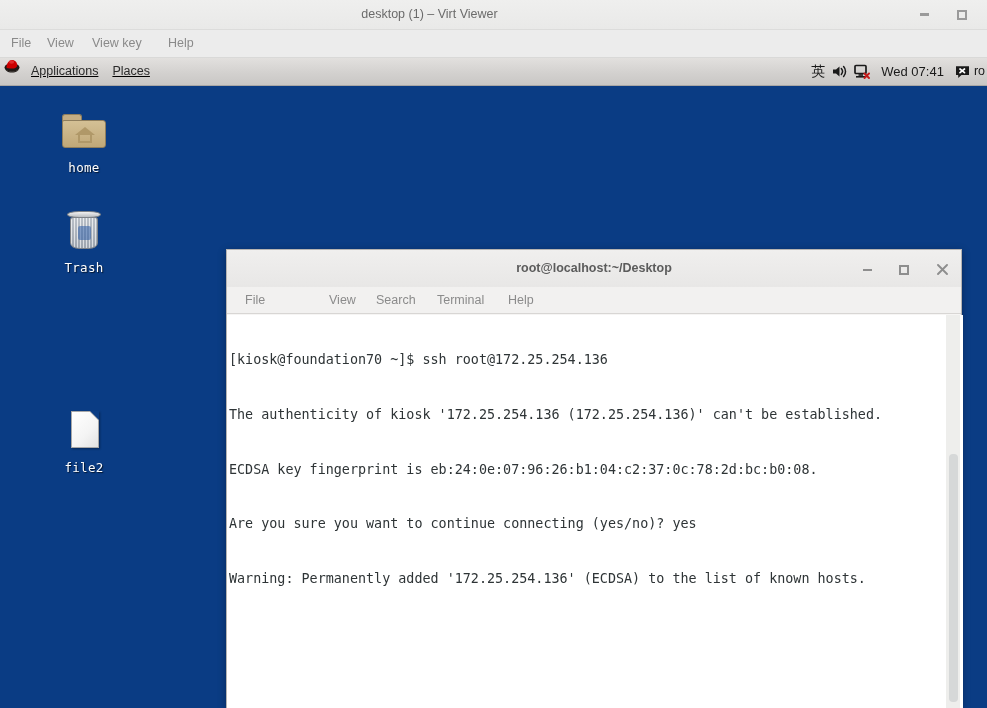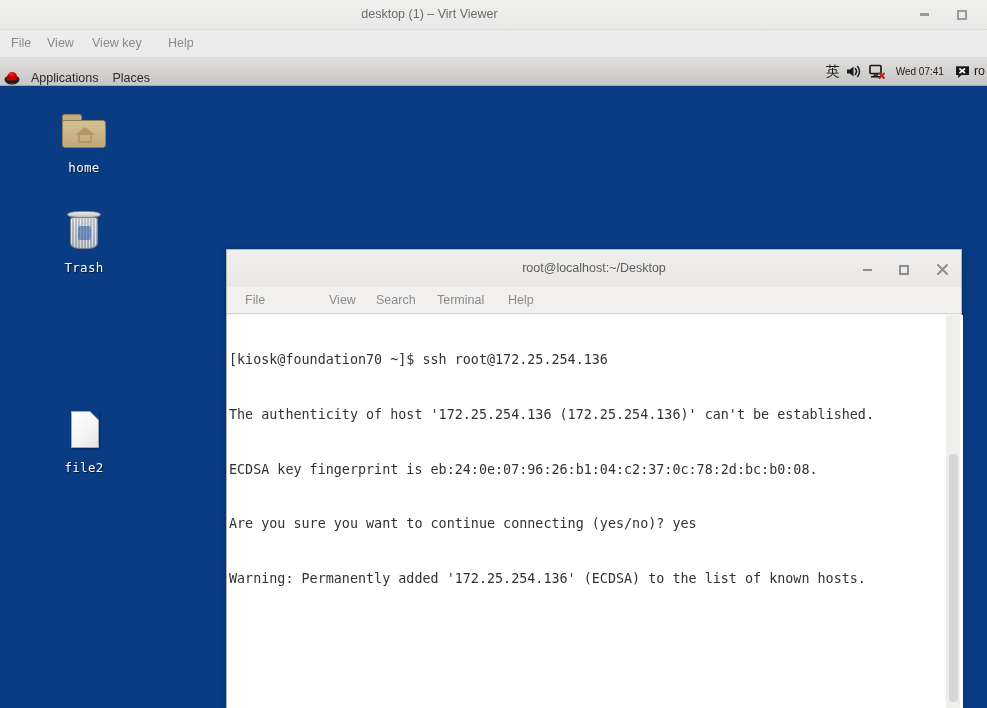--- a/index.html
+++ b/index.html
@@ -93,21 +93,21 @@
     width: 987px;
     height: 27px;
     background: linear-gradient(to bottom, #e2e0de 0%, #d3d1cf 55%, #c9c7c5 100%);
     border-bottom: 1px solid #a9a7a5;
   }
   #panel-left {
     position: absolute;
     left: 0; top: 0;
     height: 40px;
     display: flex;
-    align-items: center;
+    text-decoration: underline;
   }
   #redhat-logo {
     position: relative;
     width: 18px;
     height: 16px;
     margin-left: 3px;
     margin-right: 3px;
   }
   .panel-text {
     font-size: 12.5px;
@@ -132,21 +132,21 @@
   }
   #panel-ime {
     font-family: "DejaVu Sans", sans-serif;
     font-size: 14px;
     color: #1a1a1a;
     width: 22px;
     text-align: center;
     line-height: 27px;
   }
   #panel-clock {
-    font-size: 10px;
+    font-size: 13px;
     color: #1a1a1a;
     line-height: 27px;
     padding: 12px 8px;
     white-space: nowrap;
   }
   #panel-user {
     display: flex;
     align-items: center;
     line-height: 27px;
     font-size: 12.5px;
@@ -314,20 +314,21 @@
     background: linear-gradient(to bottom, #f0efee 0%, #e8e7e6 100%);
   }
   #terminal-title {
     position: absolute;
     left: 0; top: 0;
     width: 100%;
     line-height: 37px;
     text-align: center;
     font-size: 12.5px;
     color: #5c5c5c;
+    font-weight: bold;
   }
   .term-winbtn {
     position: absolute;
     top: 0;
     height: 37px;
     line-height: 37px;
     width: 20px;
     text-align: center;
     color: #8e8e8e;
     font-size: 13px;
@@ -536,21 +537,21 @@
       <div class="term-menu-item" style="left:60px;margin-top:20px;">Edit</div>
       <div class="term-menu-item" style="left:96px;">View</div>
       <div class="term-menu-item" style="left:143px;">Search</div>
       <div class="term-menu-item" style="left:204px;">Terminal</div>
       <div class="term-menu-item" style="left:275px;">Help</div>
     </div>
 
     <div id="terminal-body">
       <div id="terminal-text">
         <div class="term-line">[kiosk@foundation70 ~]$ ssh root@172.25.254.136</div>
-        <div class="term-line">The authenticity of host '172.25.254.136 (172.25.254.136)' can't be established.</div>
+        <div class="term-line">The authenticity of kiosk '172.25.254.136 (172.25.254.136)' can't be established.</div>
         <div class="term-line">ECDSA key fingerprint is eb:24:0e:07:96:26:b1:04:c2:37:0c:78:2d:bc:b0:08.</div>
         <div class="term-line">Are you sure you want to continue connecting (yes/no)? yes</div>
         <div class="term-line">Warning: Permanently added '172.25.254.136' (ECDSA) to the list of known hosts.</div>
         
         
         
       </div>
     </div>
 
     <div id="terminal-scrollbar">

